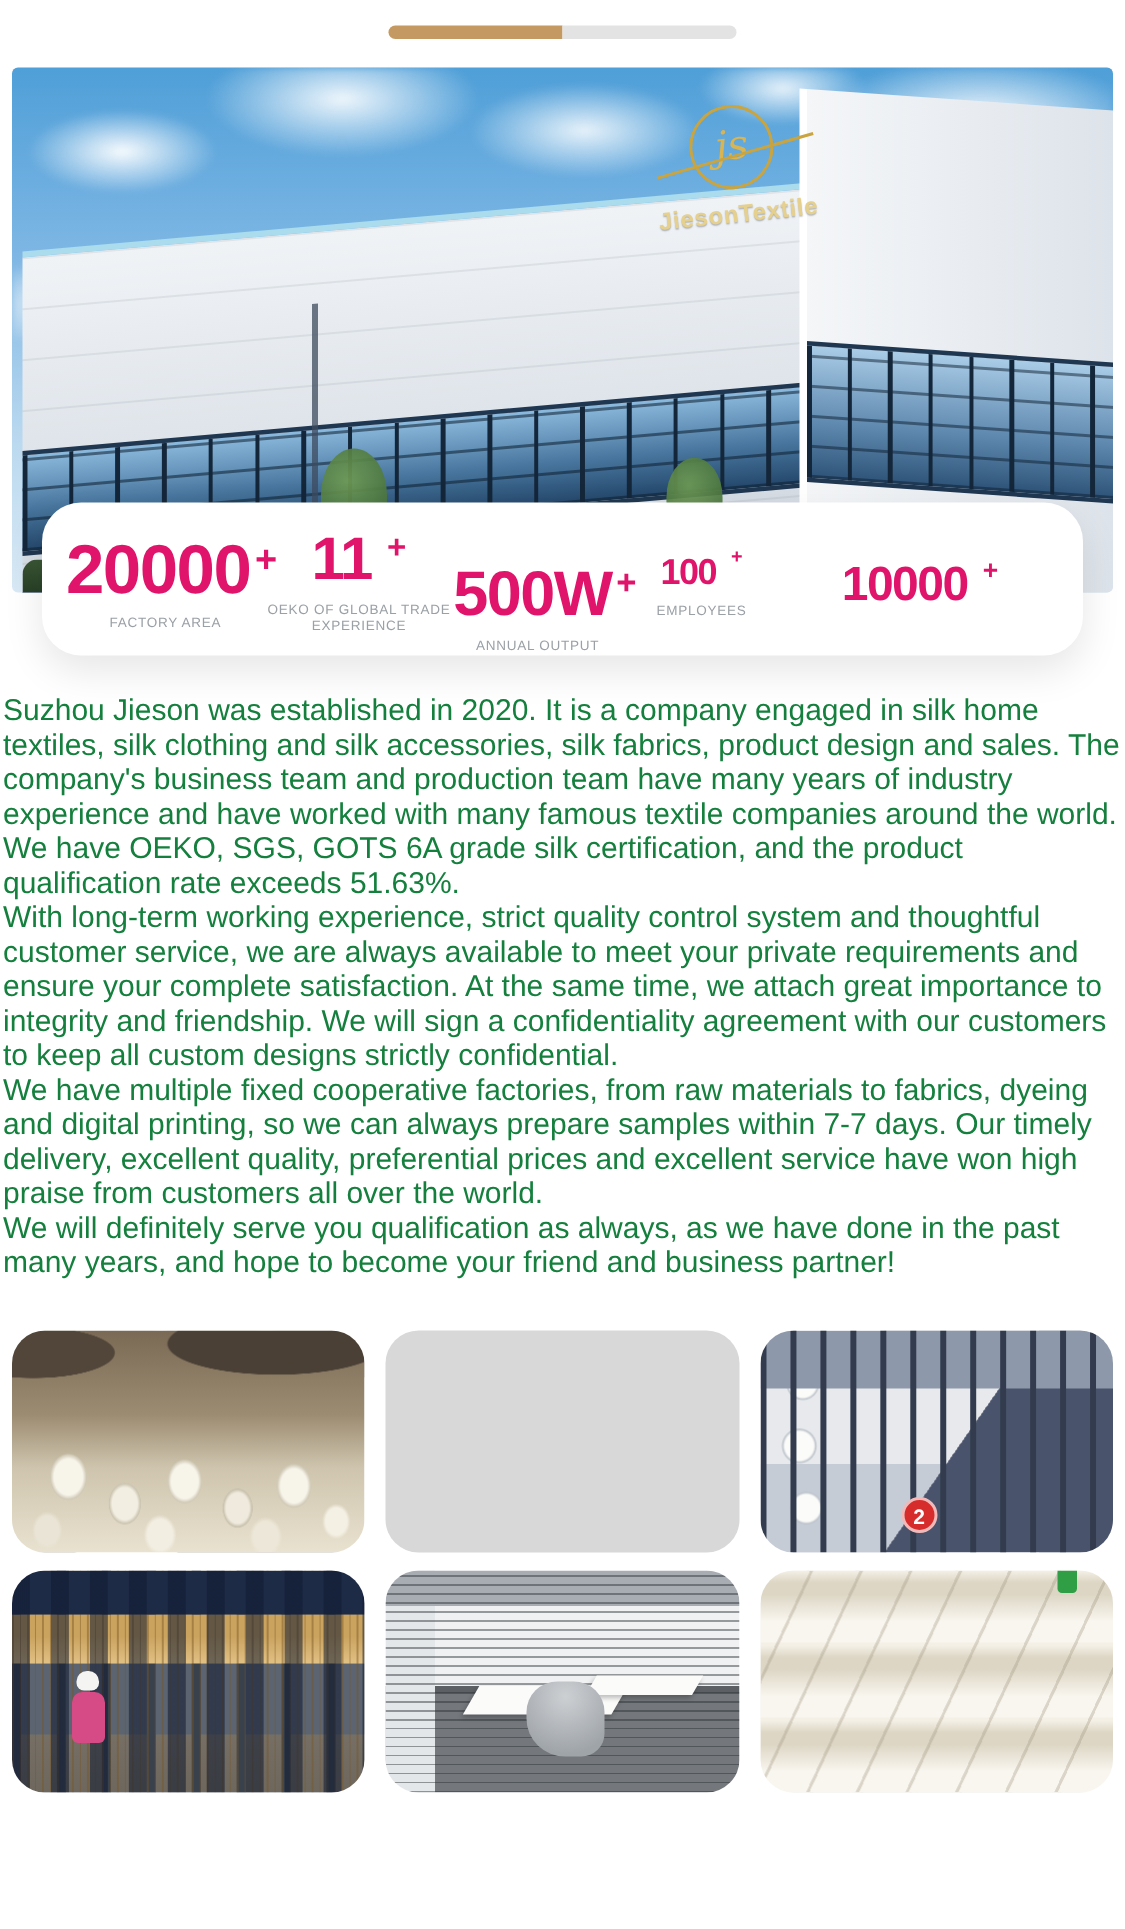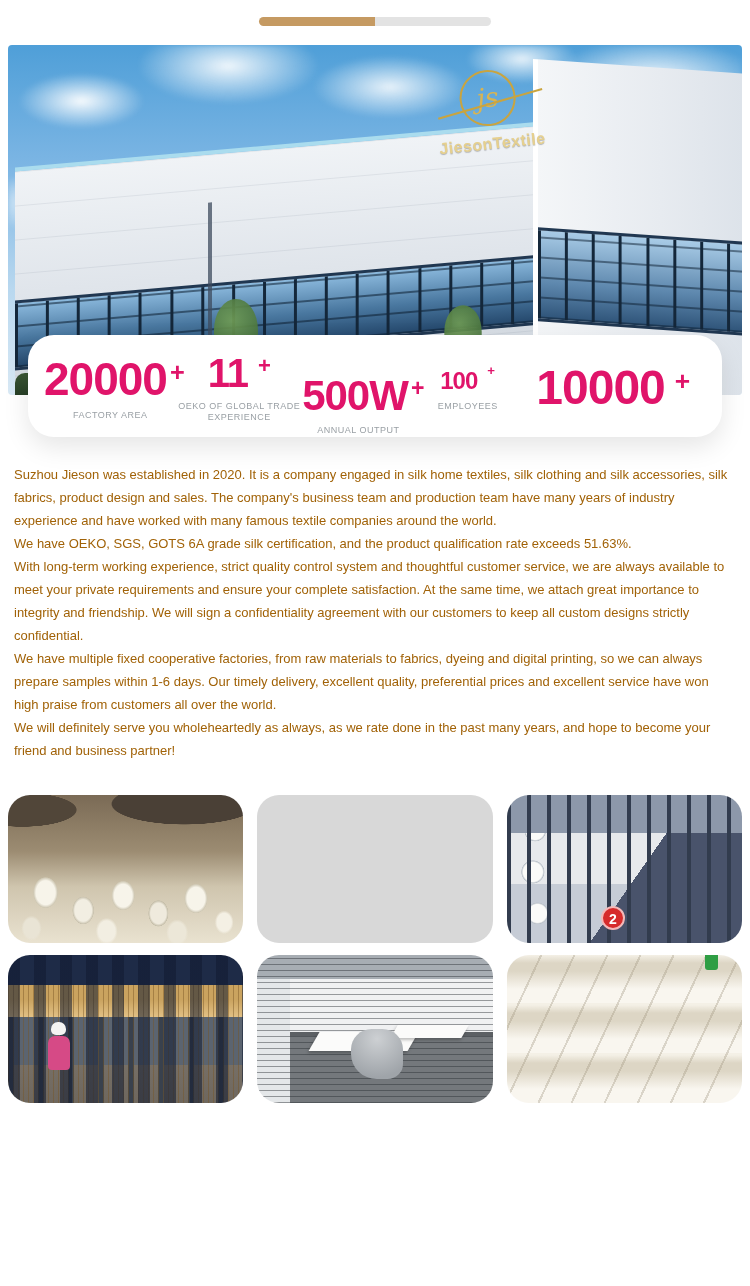--- a/index.html
+++ b/index.html
@@ -133,32 +133,32 @@
   .stat-1 { width: 20%; } .stat-2 { width: 19%; } .stat-3 { width: 17%; margin-top: 34px; }
   .stat-4 { width: 16%; } .stat-5 { width: 28%; }
   .stat .num {
     color: #e0146a; font-weight: bold; letter-spacing: -1px;
     line-height: 1; white-space: nowrap;
   }
   .stat-1 .num { font-size: 46px; }
   .stat-2 .num { font-size: 40px; }
   .stat-3 .num { font-size: 42px; }
   .stat-4 .num { font-size: 24px; }
-  .stat-5 .num { font-size: 48px; }
+  .stat-5 .num { font-size: 32px; }
   .stat .num sup { font-size: 55%; vertical-align: 14px; margin-left: 3px; letter-spacing: 0; }
   .stat-2 .num sup, .stat-4 .num sup, .stat-5 .num sup { margin-left: 10px; }
   .stat .lbl {
     margin: 8px auto 0; max-width: 150px;
     font-size: 9px; color: #9aa0a5; letter-spacing: .5px; line-height: 11px;
   }
 
   
   .about {
-    margin: 68px 14px 0;
-    font-size: 13px; line-height: 23px; color: #a16207;
+    margin: 68px 2px 0;
+    font-size: 20px; line-height: 23px; color: #15803d;
   }
   .about p { margin: 0; }
 
   
   .gallery {
     display: grid; grid-template-columns: repeat(3, 1fr);
     gap: 12px 14px; margin: 33px 8px 0;
   }
   .tile { height: 148px; border-radius: 22px; overflow: hidden; position: relative; background: #d8d8d8; }
 
@@ -297,22 +297,22 @@
     <div class="stat stat-5">
       <div class="num"><span>10000</span><sup>+</sup></div>
     </div>
   </div>
 </div>
 
 <div class="about">
   <p>Suzhou Jieson was established in 2020. It is a company engaged in silk home textiles, silk clothing and silk accessories, silk fabrics, product design and sales. The company's business team and production team have many years of industry experience and have worked with many famous textile companies around the world.</p>
   <p>We have OEKO, SGS, GOTS 6A grade silk certification, and the product qualification rate exceeds 51.63%.</p>
   <p>With long-term working experience, strict quality control system and thoughtful customer service, we are always available to meet your private requirements and ensure your complete satisfaction. At the same time, we attach great importance to integrity and friendship. We will sign a confidentiality agreement with our customers to keep all custom designs strictly confidential.</p>
-  <p>We have multiple fixed cooperative factories, from raw materials to fabrics, dyeing and digital printing, so we can always prepare samples within 1-6 days. Our timely delivery, excellent quality, preferential prices and excellent service have won high praise from customers all over the world.</p>
-  <p>We will definitely serve you wholeheartedly as always, as we rate done in the past many years, and hope to become your friend and business partner!</p>
+  <p>We have multiple fixed cooperative factories, from raw materials to fabrics, dyeing and digital printing, so we can always prepare samples within 7-7 days. Our timely delivery, excellent quality, preferential prices and excellent service have won high praise from customers all over the world.</p>
+  <p>We will definitely serve you qualification as always, as we have done in the past many years, and hope to become your friend and business partner!</p>
 </div>
 
 <div class="gallery">
   <div class="tile tile-cocoons" aria-label="silk cocoons"></div>
   <div class="tile tile-bobbins" aria-label="yarn bobbins close-up"></div>
   <div class="tile tile-knitting" aria-label="circular knitting machine">
     <div class="badge-2">2</div>
   </div>
   <div class="tile tile-loom" aria-label="weaving loom with worker">
     <div class="worker">

